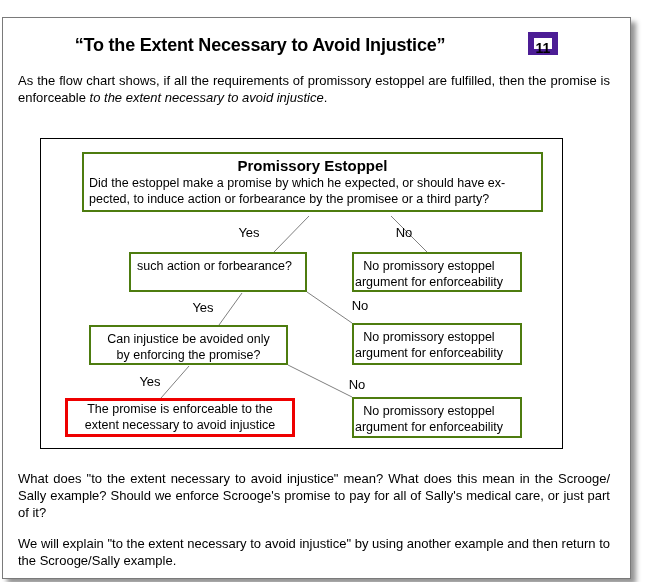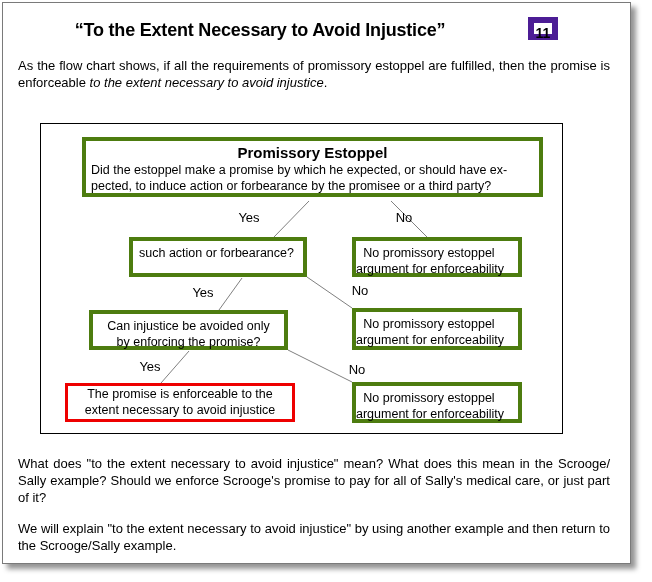--- a/index.html
+++ b/index.html
@@ -3,21 +3,21 @@
 <meta charset="utf-8">
 <style>
   * { margin:0; padding:0; box-sizing:border-box; }
   html,body { background:#ffffff; }
   .canvas {
     position:relative; width:652px; height:582px; overflow:hidden;
     font-family:"Liberation Sans","DejaVu Sans",sans-serif; color:#000;
     background:#fff;
   }
   .page {
-    position:absolute; left:2px; top:2px; width:629px; height:562px;
+    position:absolute; left:2px; top:17px; width:629px; height:562px;
     background:#fff; border:1px solid #7a7a7a;
     box-shadow:5px 5px 5px rgba(0,0,0,0.42);
   }
   .title {
     position:absolute; left:12px; top:15px; width:490px;
     font-size:18px; font-weight:bold; letter-spacing:-0.2px;
     text-align:center; line-height:24px; white-space:nowrap;
   }
   .pagenum {
     position:absolute; left:525px; top:14px; width:30px; height:23px;
@@ -30,21 +30,21 @@
   }
   .intro { top:54px; }
   .p2 { top:452px; }
   .p3 { top:517px; }
   .chart {
     position:absolute; left:37px; top:120px; width:523px; height:311px;
     border:1px solid #000;
   }
   .connectors { position:absolute; left:0; top:0; width:521px; height:309px; }
   .box {
-    position:absolute; border:4px solid #4d7c0f; background:#fff;
+    position:absolute; border:2px solid #4d7c0f; background:#fff;
     font-size:12.5px; line-height:16px;
   }
   .bline { white-space:nowrap; }
   .b1 { left:41px; top:13px; width:461px; height:60px; padding:2px 5px 0 5px; }
   .b1head { text-align:center; font-size:15px; font-weight:bold; line-height:19px; }
   .b2 { left:88px;  top:113px; width:178px; height:40px; padding:4px 0 0 6px; }
   .b3 { left:48px;  top:186px; width:199px; height:40px; padding:4px 0 0 0; text-align:center; }
   .b4 { left:24px;  top:259px; width:230px; height:39px; padding:1px 0 0 0;
         text-align:center; border:3px solid #ee0000; line-height:15.5px; }
   .rbox { left:311px; width:170px; height:40px; padding:4px 16px 0 0; text-align:center; }

